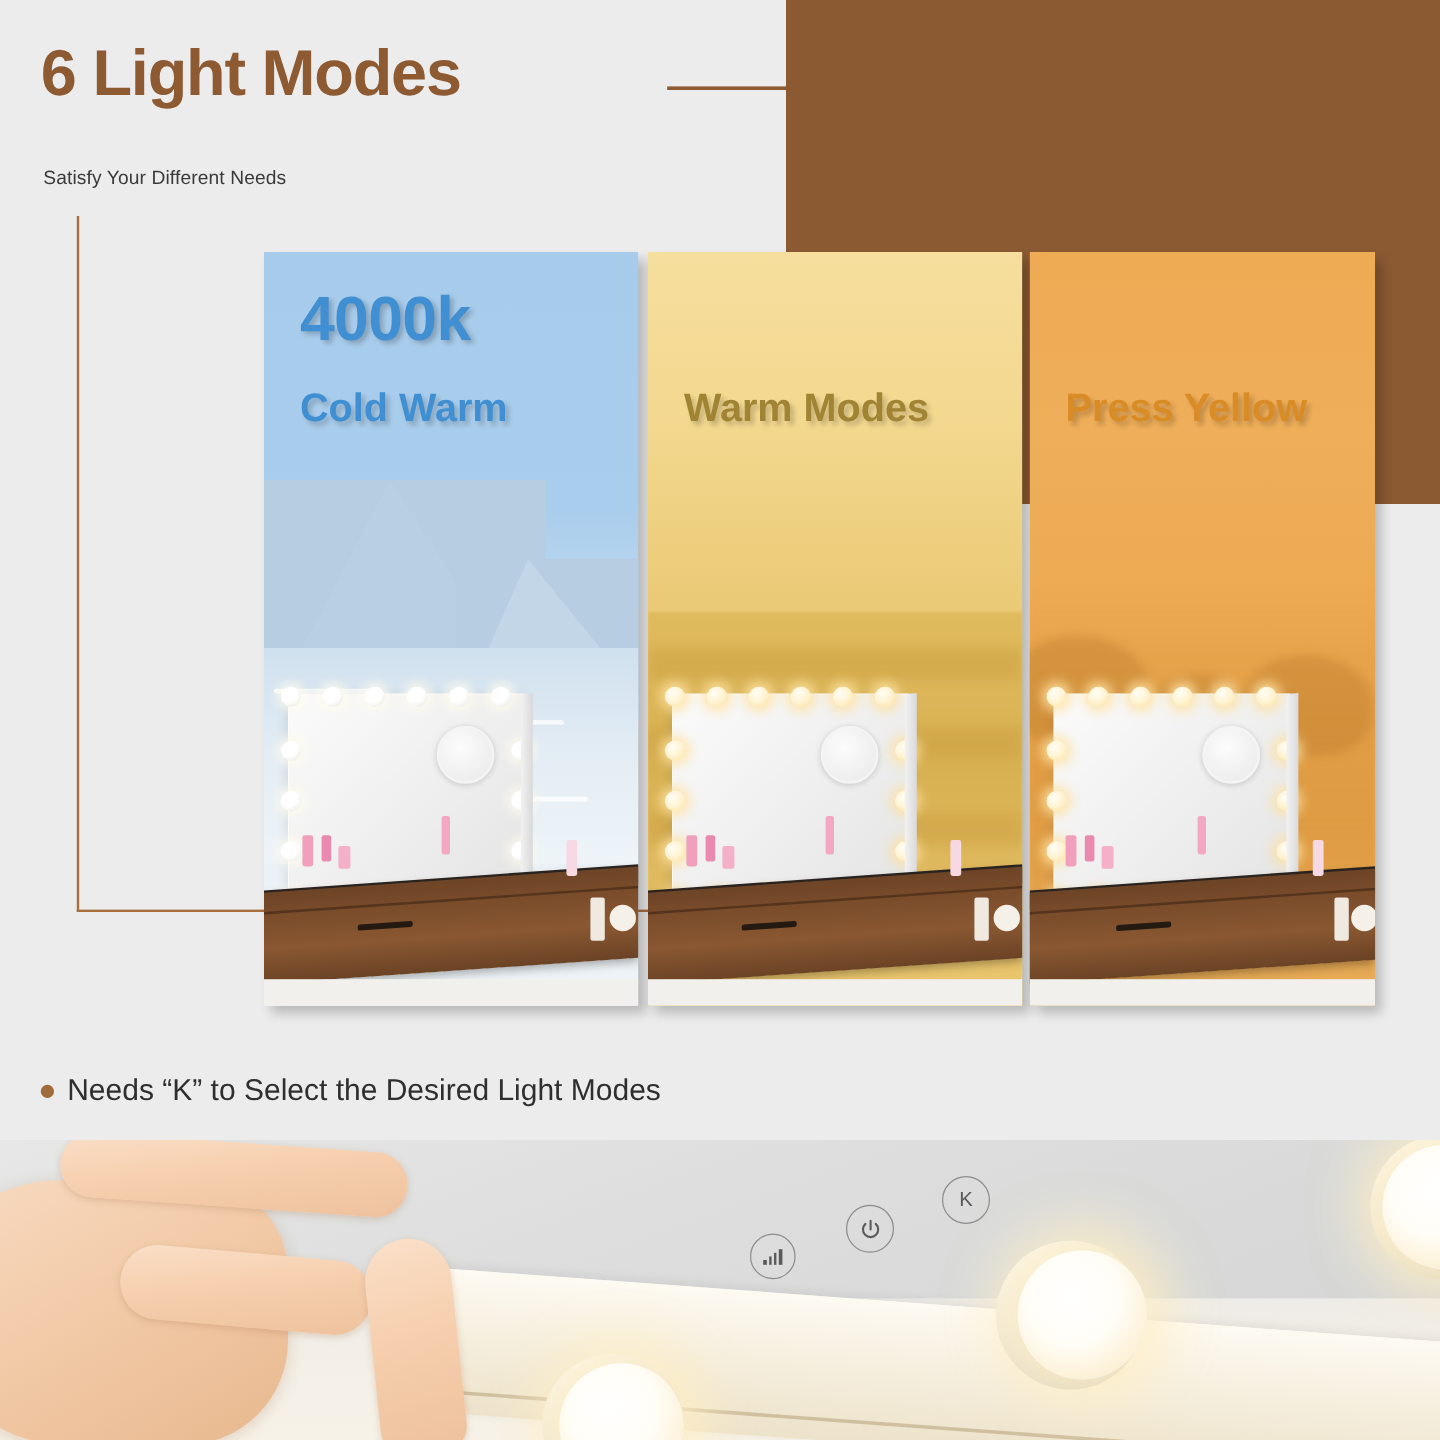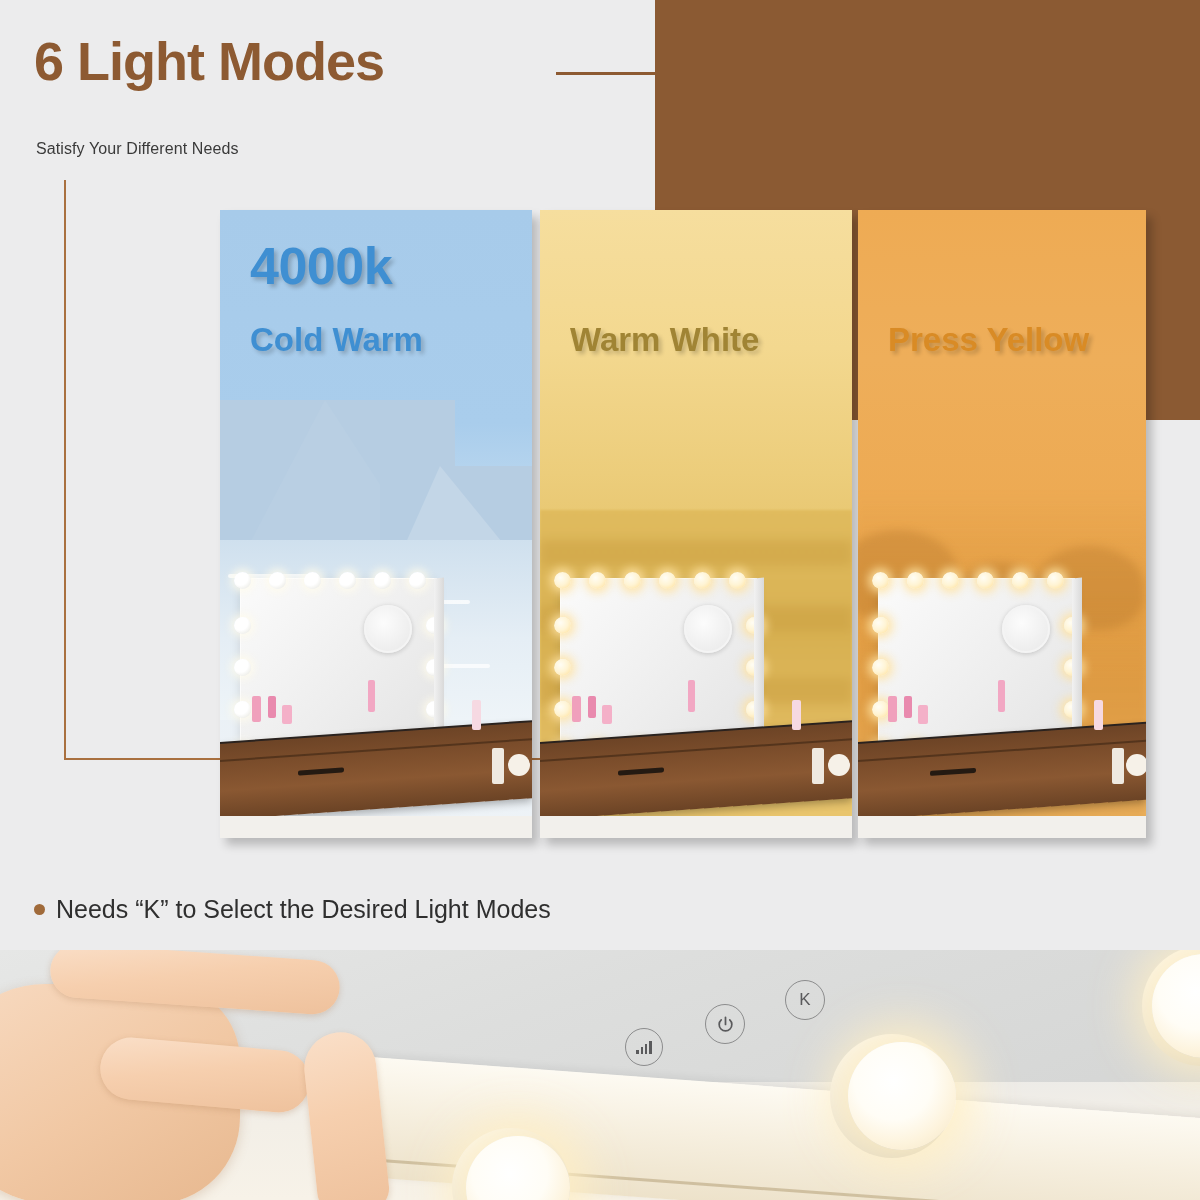--- a/index.html
+++ b/index.html
@@ -255,21 +255,21 @@
 
   <div class="panel p2">
     <div class="scene scene-ww">
       <div class="wheat">
         <div class="wheat-row" style="top:30px;"></div>
         <div class="wheat-row" style="top:96px;"></div>
         <div class="wheat-row" style="top:168px;"></div>
       </div>
     </div>
 
-    <div class="k-name" style="color:#a08434;">Warm White</div>
+    <div class="k-name" style="color:#a08434;">Warm Modes</div>
 
     <div class="vanity">
       <div class="mirror-body">
         <div class="magnifier"></div>
         <div class="bulb warm" style="left:-7px;top:-7px;"></div>
         <div class="bulb warm" style="left:28px;top:-7px;"></div>
         <div class="bulb warm" style="left:63px;top:-7px;"></div>
         <div class="bulb warm" style="left:98px;top:-7px;"></div>
         <div class="bulb warm" style="left:133px;top:-7px;"></div>
         <div class="bulb warm" style="left:168px;top:-7px;"></div>

